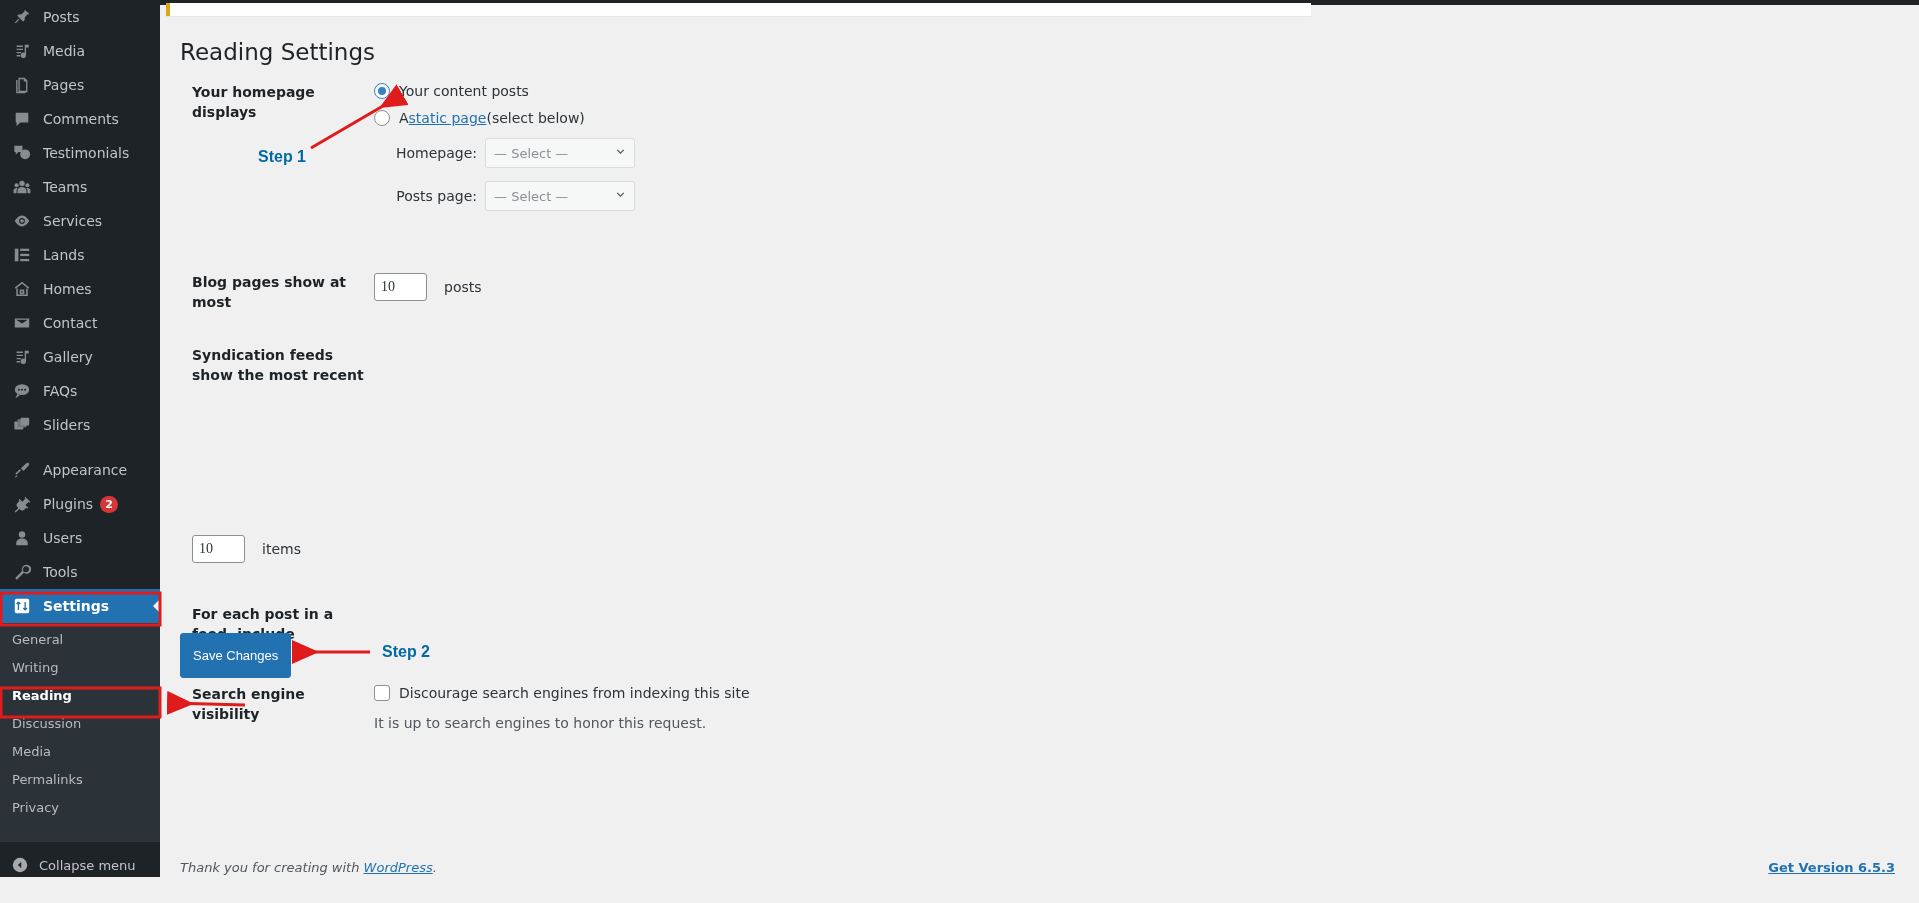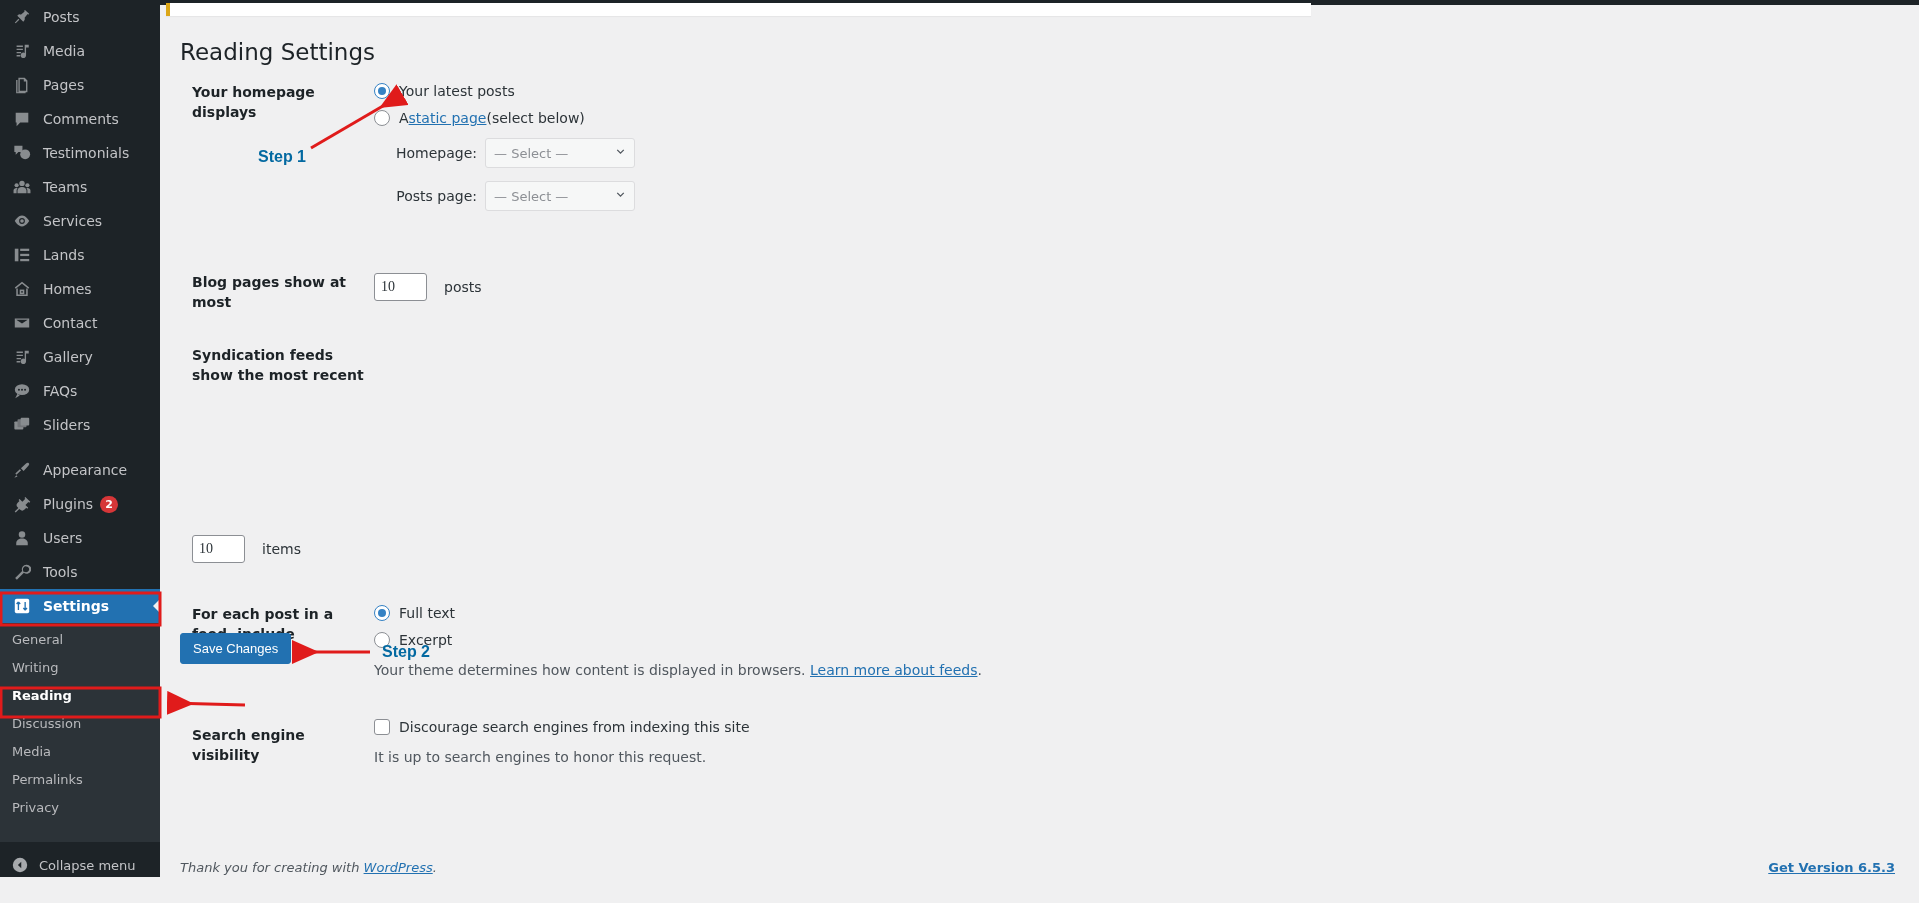--- a/index.html
+++ b/index.html
@@ -186,21 +186,21 @@
     display: inline-block;
     vertical-align: middle;
     font-family: Liberation Serif, serif;
   }
   .unit { font-size: 14px; color: #2c3338; margin-left: 12px; vertical-align: middle; }
 
   .desc { font-size: 14px; color: #50575e; margin-top: 14px; }
 
   .btn-primary {
     display: inline-flex; align-items: center; justify-content: center;
-    height: 31px; padding: 0 12px;
+    height: 45px; padding: 0 12px;
     background: #2271b1; border: 1px solid #2271b1;
     border-radius: 3px;
     color: #fff; font-size: 13px;
     cursor: pointer;
   }
 
   #submit-wrap { position: absolute; left: 20px; top: 628px; }
 
   
   .footer-left {
@@ -439,21 +439,21 @@
 
     <h1 class="page-title">Reading Settings</h1>
 
     <div class="form-table">
 
       <div class="row">
         <div class="th">Your homepage displays</div>
         <div class="td">
           <label class="radio-line">
             <span class="radio checked"></span>
-            <span>Your latest posts</span>
+            <span>Your content posts</span>
           </label>
           <label class="radio-line">
             <span class="radio"></span>
             <span>A </span>
               <a class="link">static page</a>
               <span> (select below)</span>
           </label>
 
           <div class="indent-selects">
             <div class="select-row">
@@ -493,36 +493,23 @@
       <div class="row" style="margin-top:26px;flex-direction:column;">
         <div class="th" style="padding-top:8px;">Syndication feeds show the most recent</div>
         <div class="td">
           <input class="num-input" type="text" value="10" style="">
           <span class="unit">items</span>
         </div>
       </div>
 
       <div class="row" style="margin-top:27px;">
         <div class="th">For each post in a feed, include</div>
-        <div class="td">
-          <label class="radio-line">
-            <span class="radio checked"></span>
-            <span>Full text</span>
-          </label>
-          <label class="radio-line">
-            <span class="radio"></span>
-            <span>Excerpt</span>
-          </label>
-          <div class="desc">
-            <span>Your theme determines how content is displayed in browsers. </span><a class="link">Learn more about feeds</a><span>.</span>
-          </div>
-        </div>
       </div>
 
-      <div class="row" style="margin-top:26px;align-items:flex-end;">
+      <div class="row" style="margin-top:26px;">
         <div class="th">Search engine visibility</div>
         <div class="td">
           <label class="radio-line">
             <span class="checkbox"></span>
             <span>Discourage search engines from indexing this site</span>
           </label>
           <div class="desc">It is up to search engines to honor this request.</div>
         </div>
       </div>
 

